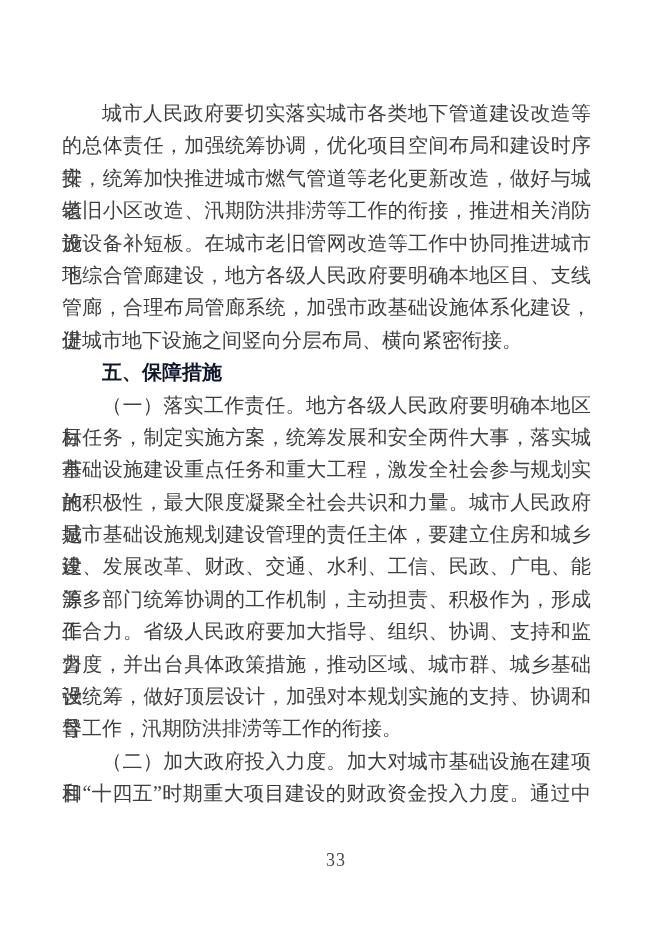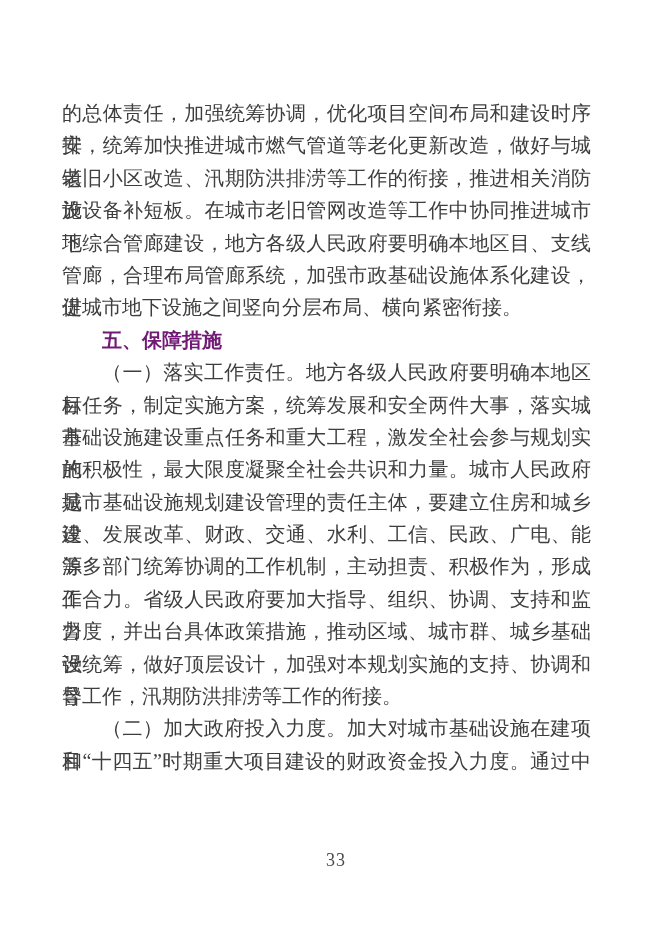--- a/index.html
+++ b/index.html
@@ -32,40 +32,41 @@
   }
   .line.fill {
     text-align-last: justify;
     -moz-text-align-last: justify;
   }
   .line.indent {
     text-indent: 2em;
   }
   .line.bold {
     font-weight: bold;
-    color: #701a75;
+    color: #0f172a;
   }
   .page-number {
     position: absolute;
     top: 850px;
     left: 0;
     width: 654px;
     text-align: center;
     font-size: 18px;
     color: #4a4a4a;
     letter-spacing: 1px;
     font-family: Liberation Serif, serif;
     padding-left: 9px;
   }
 </style>
 </head>
 <body>
 
 <div class="page">
   <div class="doc-body" id="doc-body">
+      <div class="line fill indent">城市人民政府要切实落实城市各类地下管道建设改造等</div>
       <div class="line fill">的总体责任，加强统筹协调，优化项目空间布局和建设时序安</div>
       <div class="line fill">排，统筹加快推进城市燃气管道等老化更新改造，做好与城镇</div>
       <div class="line fill">老旧小区改造、汛期防洪排涝等工作的衔接，推进相关消防设</div>
       <div class="line fill">施设备补短板。在城市老旧管网改造等工作中协同推进城市地</div>
       <div class="line fill">下综合管廊建设，地方各级人民政府要明确本地区目、支线</div>
       <div class="line fill">管廊，合理布局管廊系统，加强市政基础设施体系化建设，促</div>
       <div class="line">进城市地下设施之间竖向分层布局、横向紧密衔接。</div>
       <div class="line indent bold">五、保障措施</div>
       <div class="line fill indent">（一）落实工作责任。地方各级人民政府要明确本地区目</div>
       <div class="line fill">标任务，制定实施方案，统筹发展和安全两件大事，落实城市</div>

